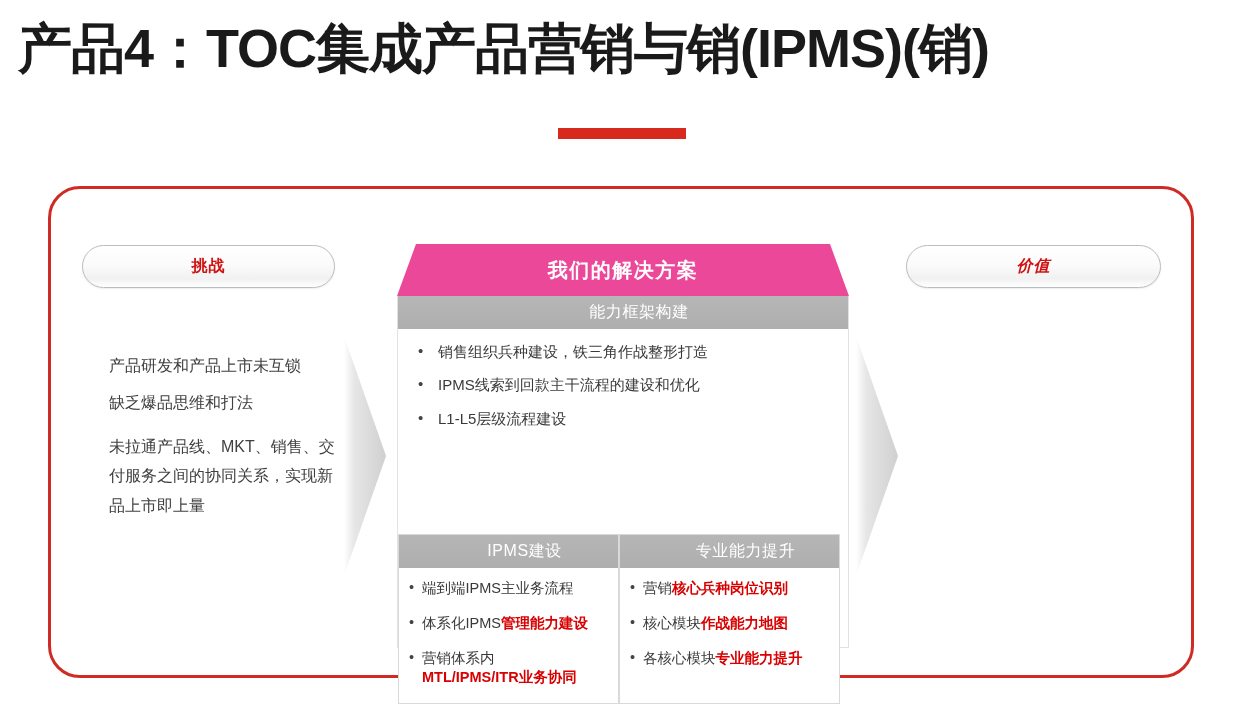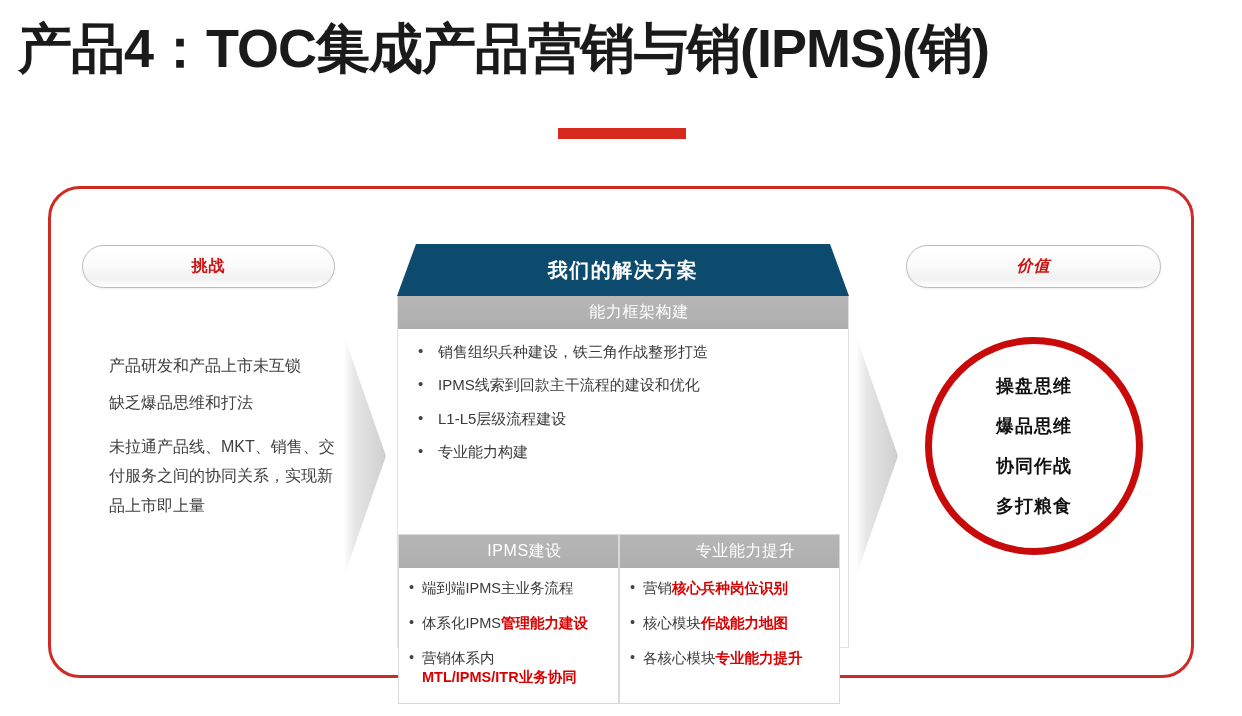--- a/index.html
+++ b/index.html
@@ -90,21 +90,21 @@
   .arrow-left  { left: 340px; top: 330px; width: 52px; height: 252px; }
   .arrow-right { left: 852px; top: 330px; width: 52px; height: 252px; }
 
   
   .center { position: absolute; left: 397px; top: 244px; width: 452px; height: 404px; }
 
   .banner {
     position: relative;
     width: 452px;
     height: 52px;
-    background: #0c4a6e;
+    background: #ec4899;
     clip-path: polygon(4.2% 0, 95.8% 0, 100% 100%, 0% 100%);
     display: flex;
     align-items: center;
     justify-content: center;
   }
   .banner-label {
     font-size: 20px;
     font-weight: bold;
     color: #ffffff;
     letter-spacing: 1.5px;
@@ -254,21 +254,20 @@
     <div class="body-box">
 
       <div class="band">
         <span class="band-label">能力框架构建</span>
       </div>
 
       <ul class="bullets-main">
         <li>销售组织兵种建设，铁三角作战整形打造</li>
         <li>IPMS线索到回款主干流程的建设和优化</li>
         <li>L1-L5层级流程建设</li>
-        <li>专业能力构建</li>
       </ul>
 
       <div class="sub-row">
 
         <div class="sub-box">
           <div class="band">
             <span class="band-label">IPMS建设</span>
           </div>
           <ul class="sub-list">
             <li><span>端到端IPMS主业务流程</span></li>
@@ -302,20 +301,14 @@
         </linearGradient>
       </defs>
       <polygon points="4,6 46,126 4,246" fill="url(#gB)"></polygon>
     </svg>
   </div>
 
   <div class="pill pill-value">
     <span class="pill-label">价值</span>
   </div>
 
-  <div class="value-circle">
-    <div class="value-item">操盘思维</div>
-    <div class="value-item">爆品思维</div>
-    <div class="value-item">协同作战</div>
-    <div class="value-item">多打粮食</div>
-  </div>
 
 </div>
 
 </body></html>

